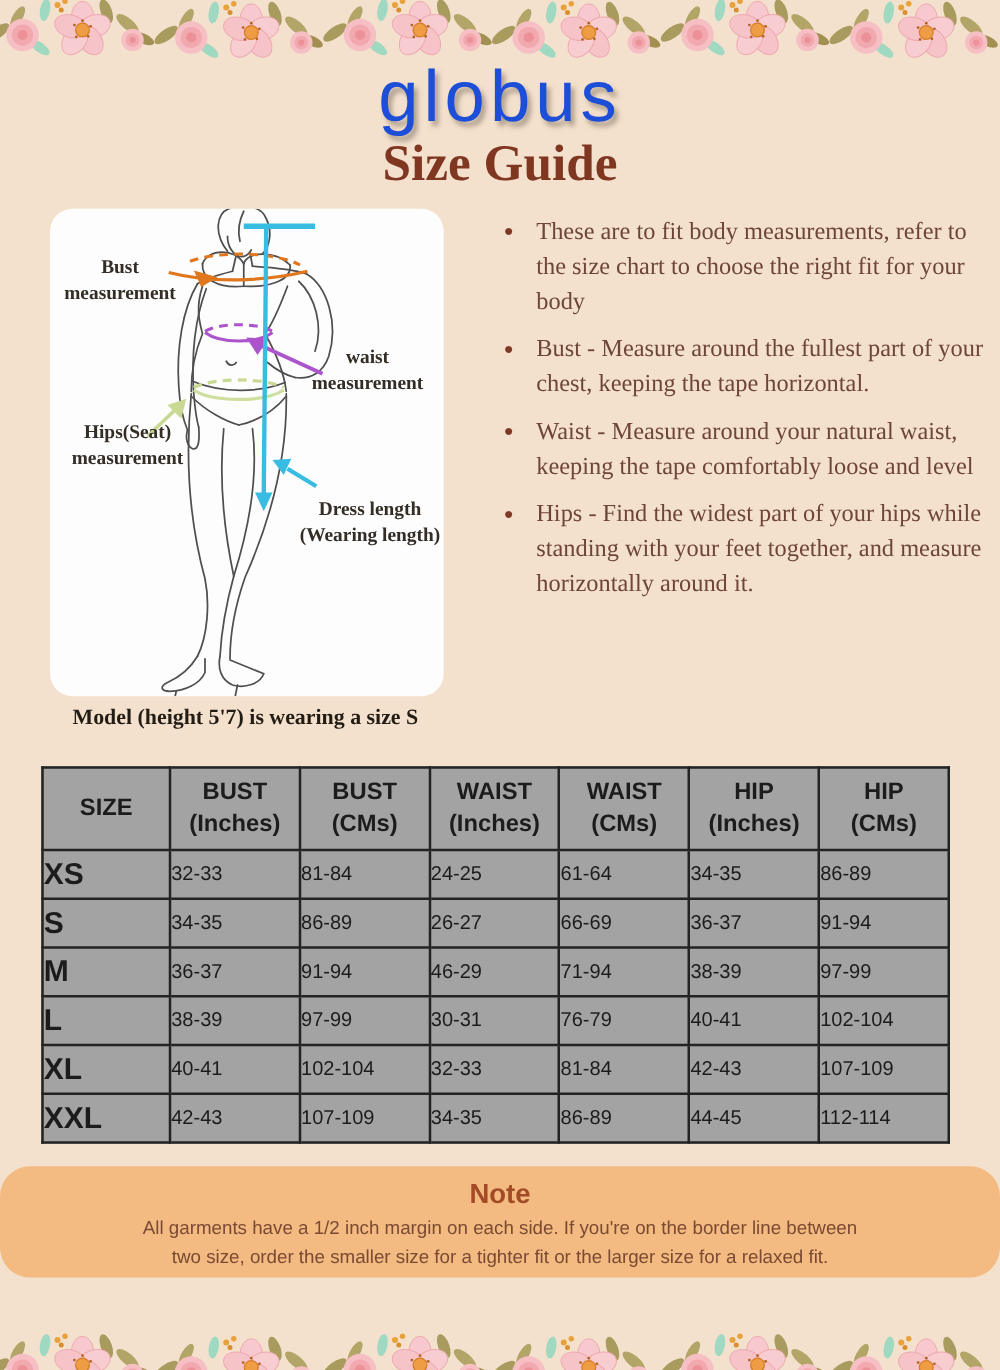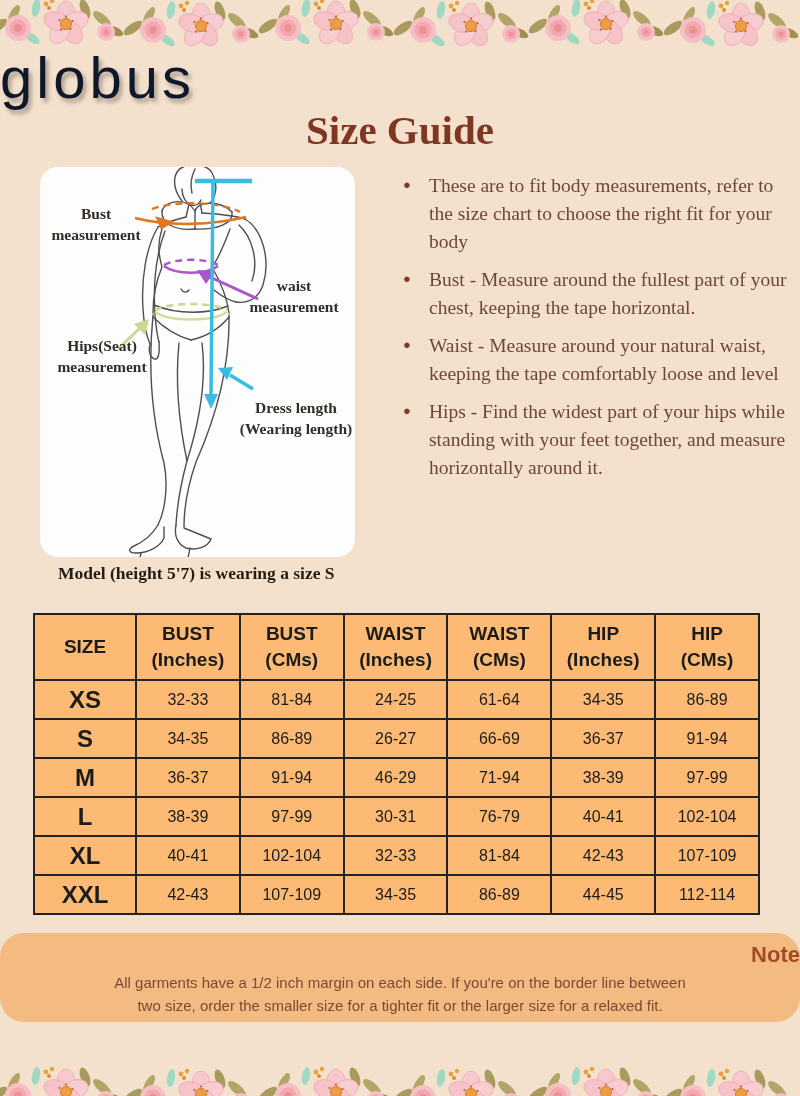--- a/index.html
+++ b/index.html
@@ -6,23 +6,23 @@
   body{
     width:800px;height:1096px;position:relative;overflow:hidden;
     background:#f4e1cd;
     font-family:"Liberation Serif",serif;
   }
   
   .floral-top{position:absolute;top:0;left:0;}
   .floral-bottom{position:absolute;bottom:0;left:0;}
   
   .logo{
-    position:absolute;top:44px;left:0;width:100%;text-align:left;
+    position:absolute;top:44px;left:0;width:100%;text-align:center;
     font-family:"Liberation Sans",sans-serif;font-size:58px;font-weight:400;
-    letter-spacing:4px;color:#0f172a;
+    letter-spacing:4px;color:#1d4ed8;
     text-shadow:3px 4px 4px rgba(115,100,88,.55);
   }
   .page-title{
     position:absolute;top:106px;left:0;width:100%;text-align:center;
     font-size:41px;font-weight:700;color:#7f3722;
   }
   
   .diagram-card{
     position:absolute;left:40px;top:167px;width:315px;height:390px;
     background:#fdfdfd;border-radius:18px;overflow:hidden;
@@ -46,36 +46,36 @@
     list-style:none;margin:0;padding:0;
     font-size:19.5px;line-height:28px;color:#6e4637;
   }
   .instructions li{position:relative;padding-left:27px;margin-bottom:10px;}
   .instructions li .bullet-dot{
     position:absolute;left:1px;top:-1px;font-size:13px;color:#7e3a27;line-height:28px;
   }
   
   .size-table{
     position:absolute;left:33px;top:613px;width:727px;
-    border-collapse:collapse;table-layout:fixed;background:#fdba74;
-    font-family:"Liberation Sans",sans-serif;text-align:center;color:#1c1c1c;
+    border-collapse:collapse;table-layout:fixed;background:#a3a3a3;
+    font-family:"Liberation Sans",sans-serif;color:#1c1c1c;
   }
   .size-table th,.size-table td{border:2px solid #232323;padding:0;}
   .size-table th{
     height:64px;font-size:19px;line-height:26px;font-weight:700;white-space:pre-line;
   }
   .size-table td{height:37px;font-size:16px;font-weight:400;}
   .size-table td.size-cell{font-weight:700;font-size:24px;}
   
   .note-box{
     position:absolute;left:0;top:933px;width:800px;height:89px;
     background:#f3ba82;border-radius:24px;
     font-family:"Liberation Sans",sans-serif;
   }
-  .note-title{margin-top:9px;text-align:right;font-size:22px;font-weight:700;color:#a34b27;}
+  .note-title{margin-top:9px;text-align:center;font-size:22px;font-weight:700;color:#a34b27;}
   .note-text{
     margin-top:3px;text-align:center;font-size:15px;line-height:23px;
     color:#7b4a33;white-space:pre-line;
   }
 </style>
 </head>
 <body>
 
 <svg class="floral-top" width="800" height="58" viewBox="0 0 800 58">
   <defs>

